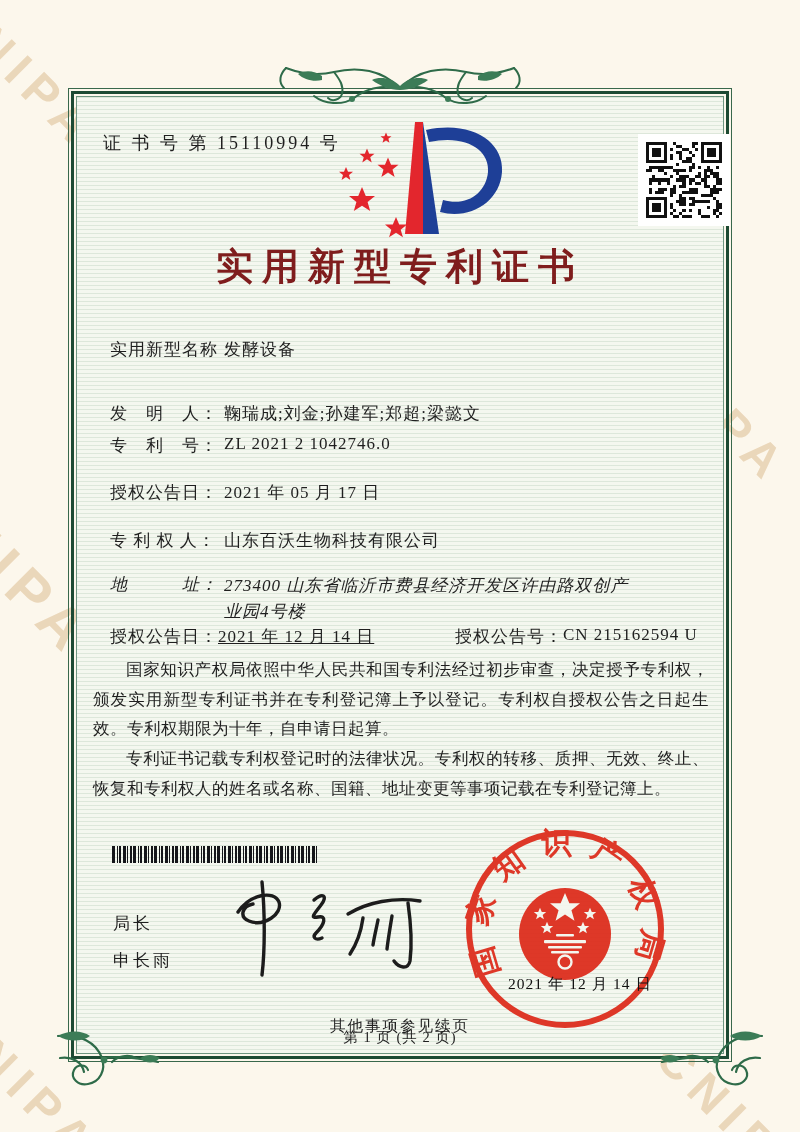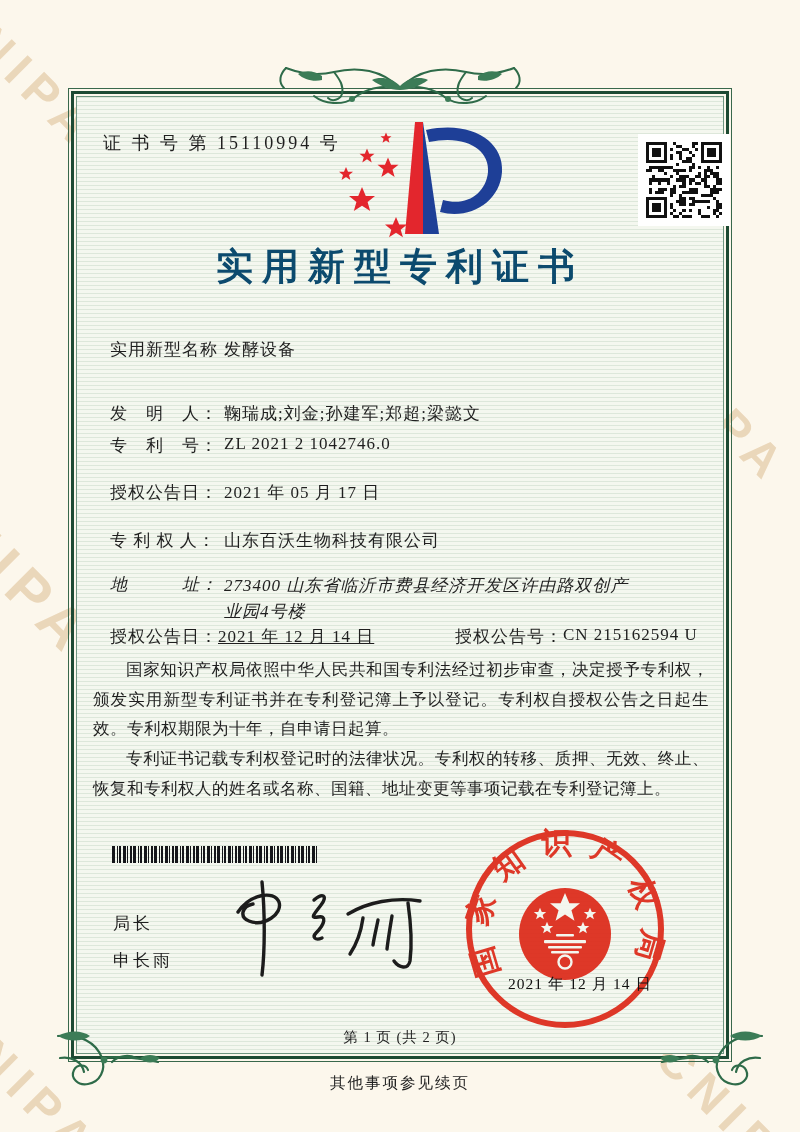--- a/index.html
+++ b/index.html
@@ -40,21 +40,21 @@
   .cert-no{
     position:absolute;left:103px;top:131px;font-size:18px;letter-spacing:3px;
   }
   .logo{position:absolute;left:322px;top:116px;}
   .qr-pad{
     position:absolute;left:638px;top:134px;width:92px;height:92px;background:#fff;
     display:flex;align-items:center;justify-content:center;
   }
   .title{
     position:absolute;left:0;top:242px;width:100%;text-align:center;
-    font-size:37px;font-weight:bold;letter-spacing:9px;color:#0c4a6e;
+    font-size:37px;font-weight:bold;letter-spacing:9px;color:#7f1d1d;
   }
   .fields{position:absolute;left:110px;top:330px;width:540px;font-size:17px;}
   .frow{position:absolute;left:0;white-space:nowrap;}
   .frow .lab{display:inline-block;width:114px;letter-spacing:1px;vertical-align:top;}
   .frow .val{letter-spacing:1px;}
   .frow.wrap{white-space:normal;}
   .frow.wrap .val{display:inline-block;width:420px;line-height:1.55;}
   .grant-no{position:absolute;left:345px;top:0;}
   .paras{
     position:absolute;left:93px;top:655px;width:616px;font-size:16.5px;
@@ -67,21 +67,21 @@
   .seal{position:absolute;left:452px;top:816px;opacity:.93;}
   .seal-date{
     position:absolute;left:495px;top:974px;width:170px;font-size:15.5px;
     letter-spacing:1px;color:#111;text-align:center;white-space:nowrap;
   }
   .page-num{
     position:absolute;left:68px;top:1028px;width:664px;text-align:center;
     font-size:14.5px;letter-spacing:1px;
   }
   .cont-note{
-    position:absolute;left:0;top:1073px;width:100%;text-align:center;
+    position:absolute;left:0;top:1016px;width:100%;text-align:center;
     font-size:15.5px;letter-spacing:2px;z-index:4;
   }
 </style>
 </head>
 <body>
 
 <div class="page">
 
   <span class="wm" style="left:-30px;top:-18px;">CNIPA</span>
   <span class="wm faint" style="left:96px;top:128px;font-size:40px;">CNIPA</span>

